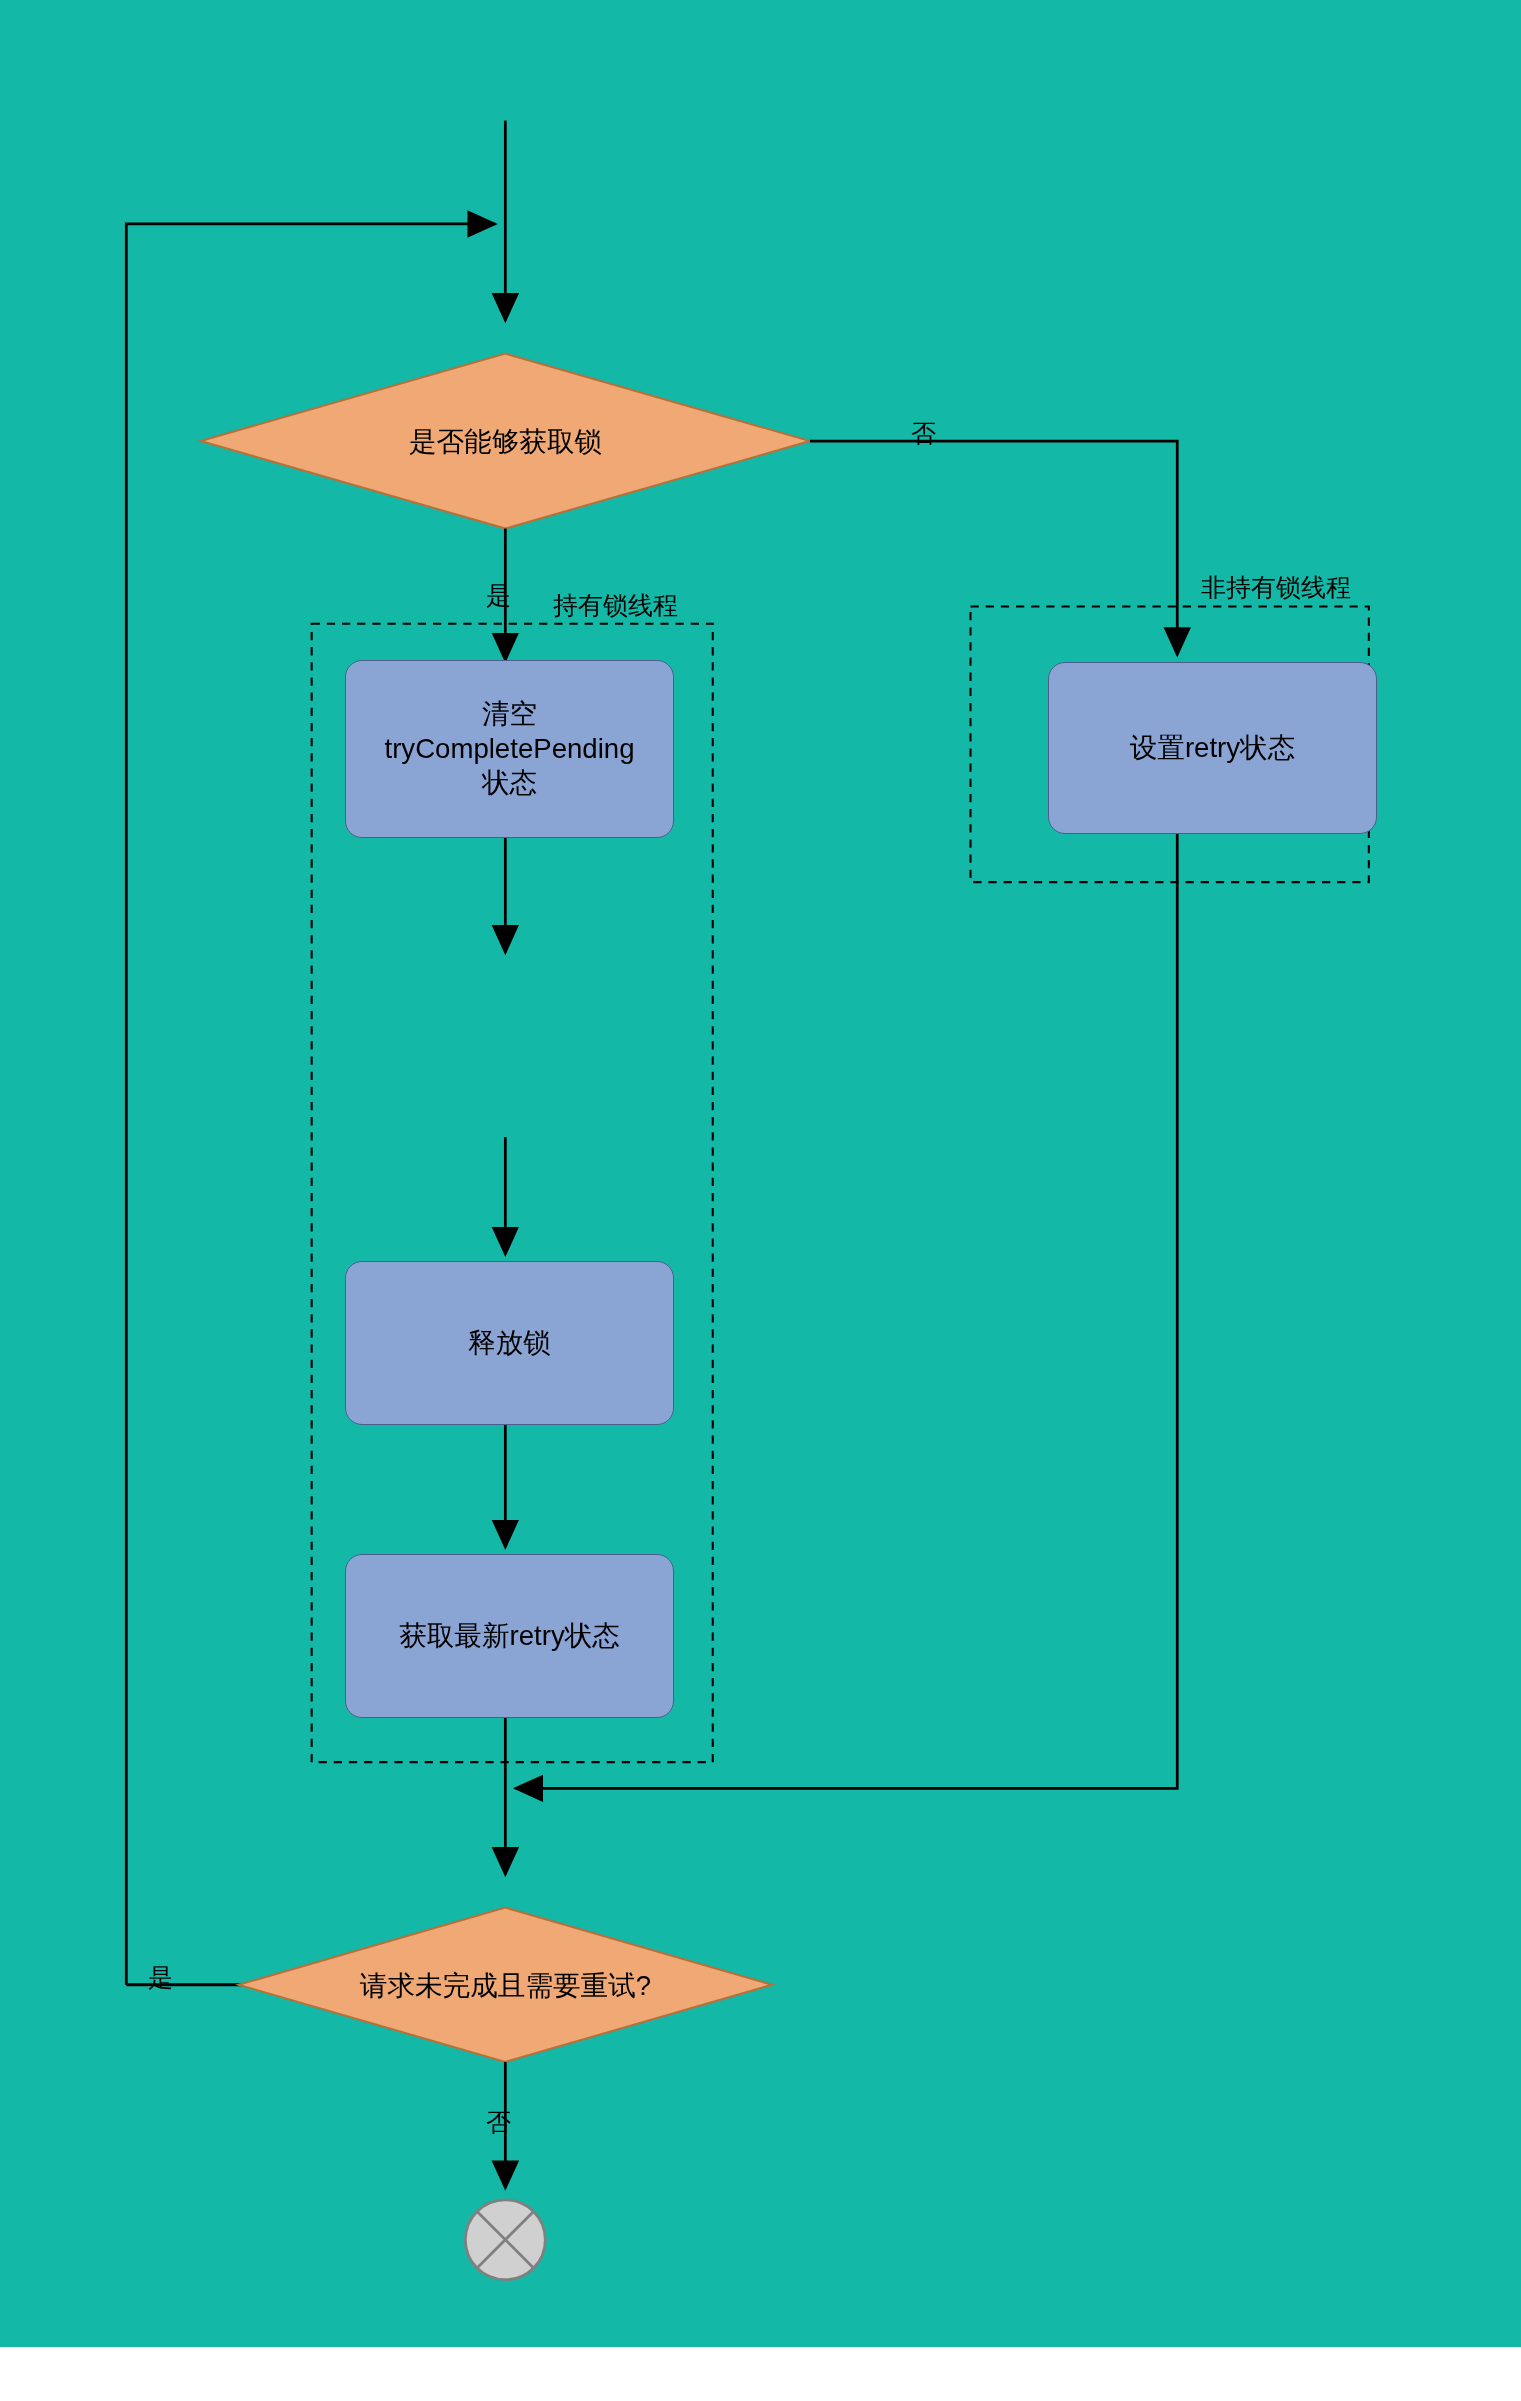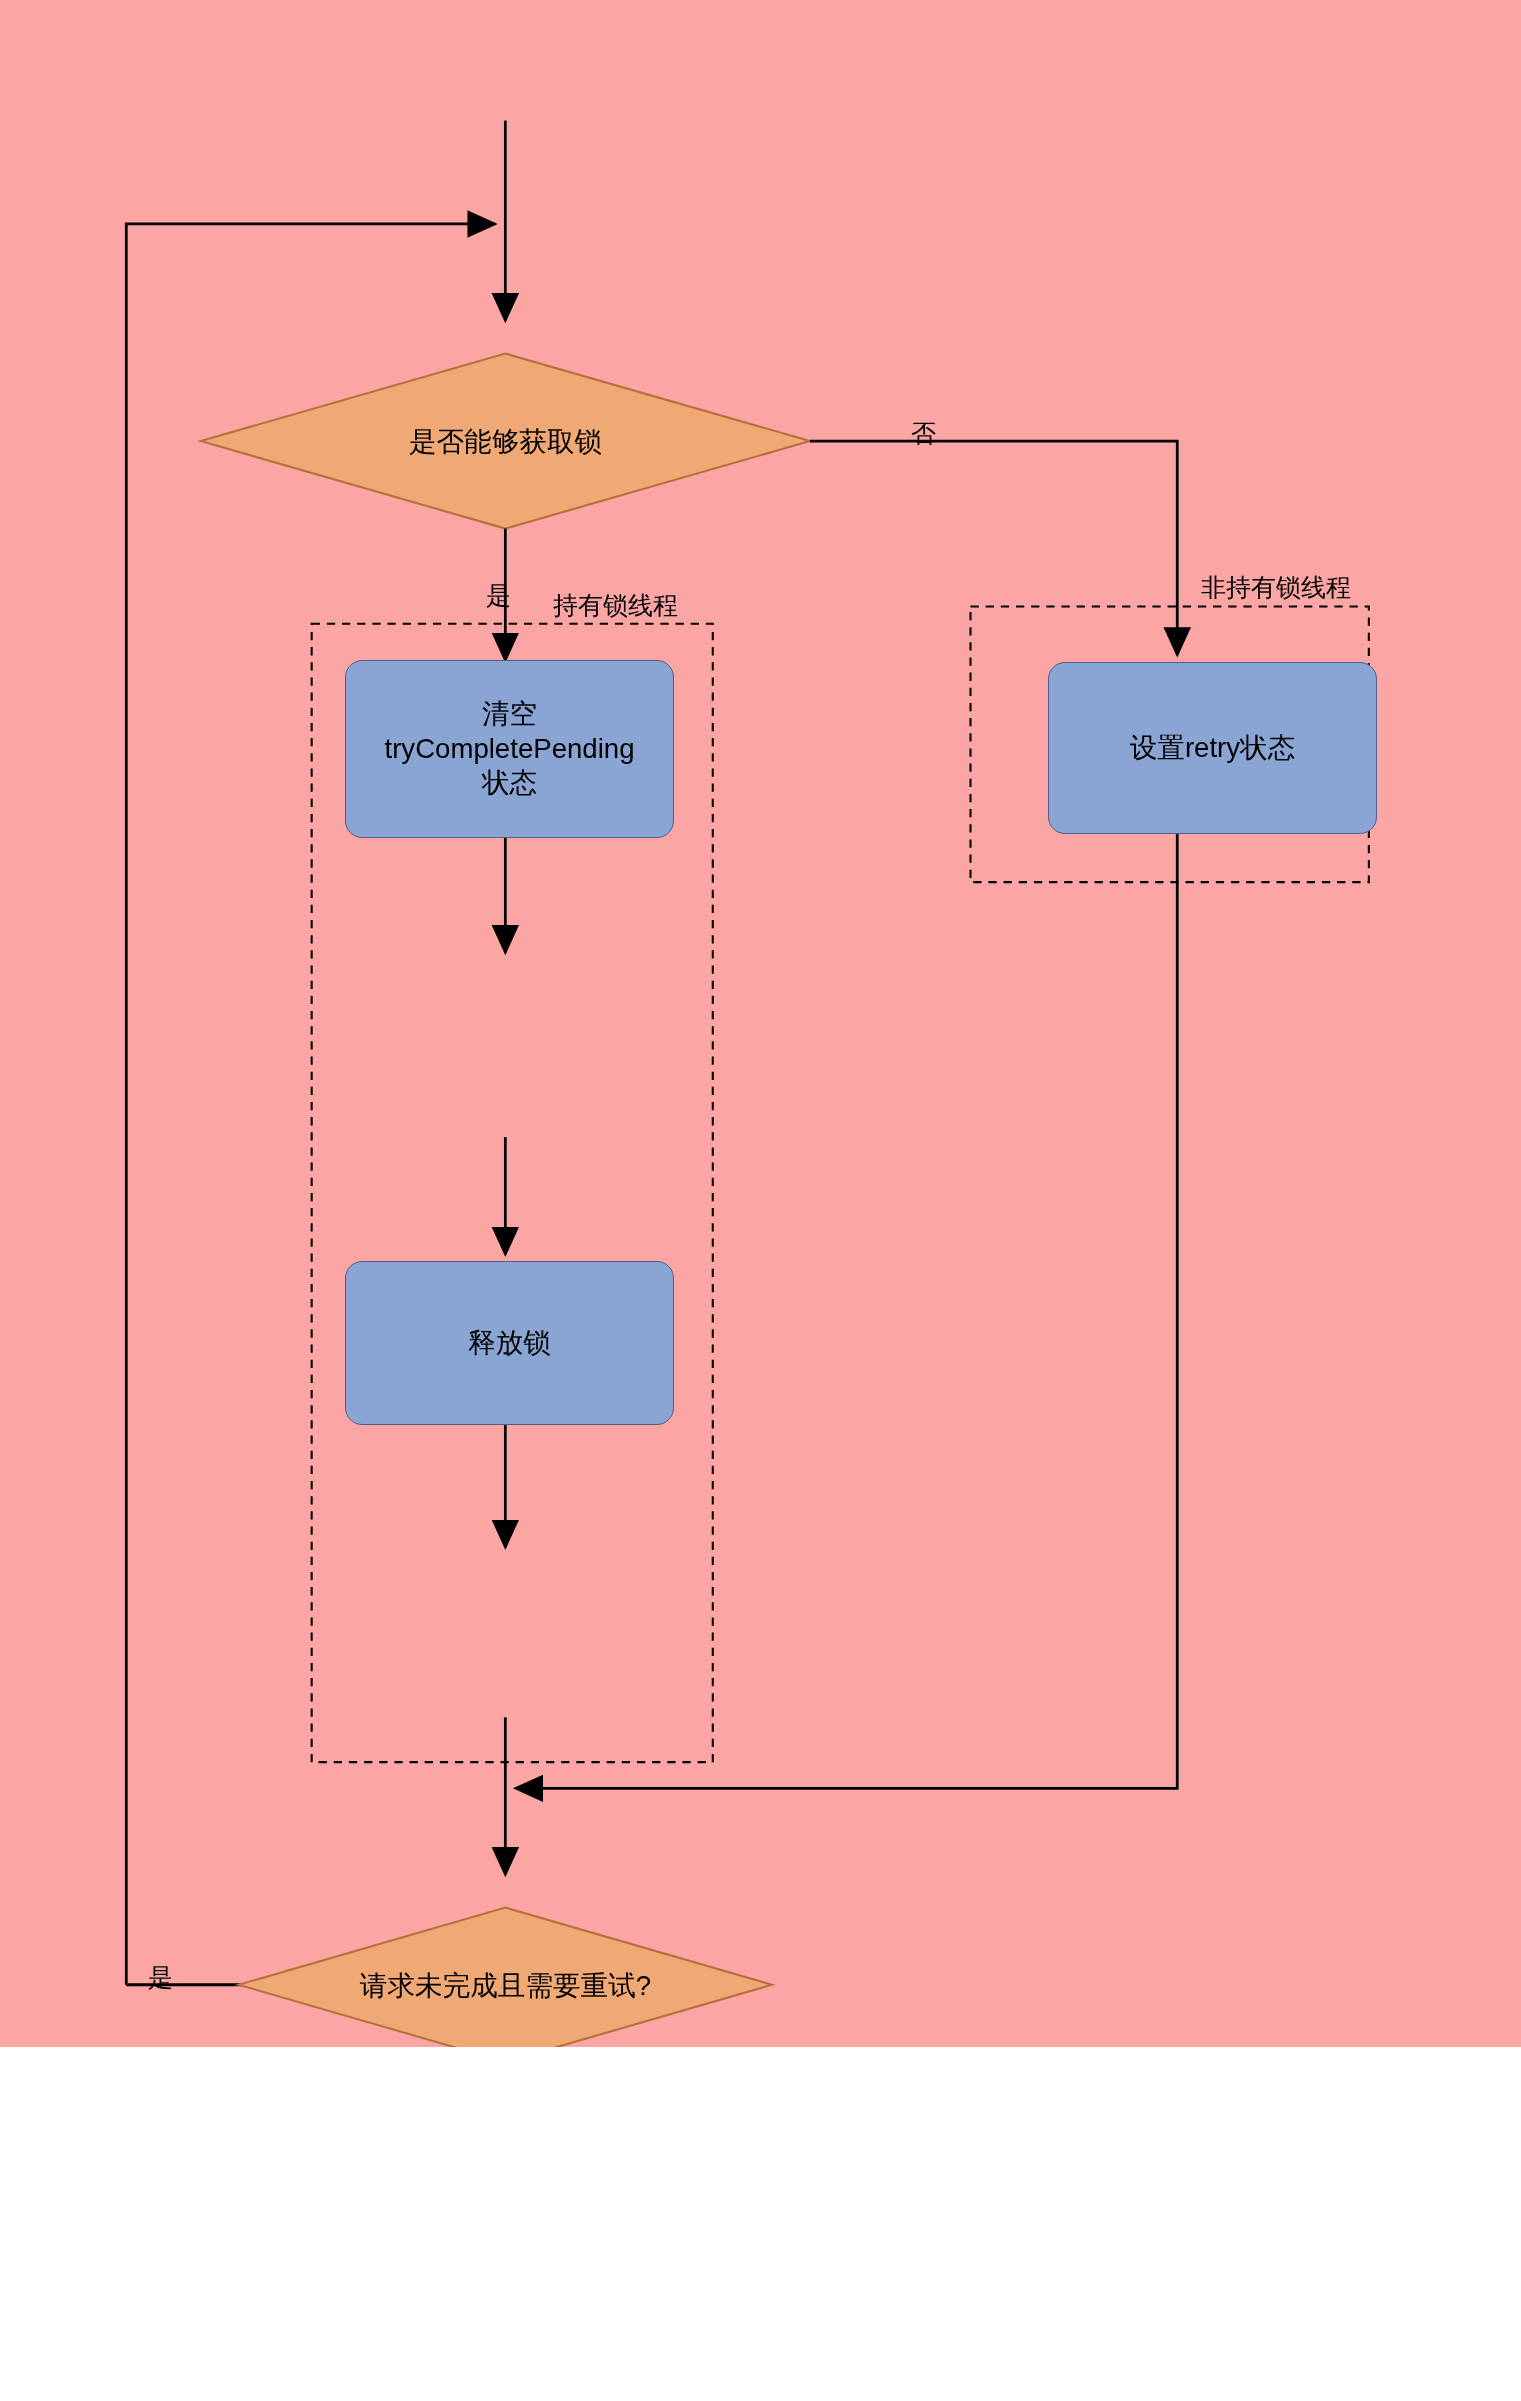--- a/index.html
+++ b/index.html
@@ -6,22 +6,22 @@
     margin: 0;
     padding: 0;
     background: #ffffff;
   }
   body {
     font-family: "Liberation Sans", sans-serif;
   }
   #canvas {
     position: relative;
     width: 1522px;
-    height: 2047px;
-    background: #fca5a5;
+    height: 2347px;
+    background: #14b8a6;
     overflow: hidden;
   }
   svg.layer {
     position: absolute;
     left: 0;
     top: 0;
     width: 1522px;
     height: 2401px;
   }
   .node {
@@ -111,20 +111,21 @@
 
   <div class="decision-label" style="left:311px; top:1958px; width:389px; height:55px;">请求未完成且需要重试?</div>
 
   <div class="node proc" style="left:345px; top:660px; width:329px; height:178px; white-space:pre-line;">清空
 tryCompletePending
 状态</div>
 
 
   <div class="node proc" style="left:345px; top:1261px; width:329px; height:164px;">释放锁</div>
 
+  <div class="node proc" style="left:345px; top:1554px; width:329px; height:164px;">获取最新retry状态</div>
 
   <div class="node proc" style="left:1048px; top:662px; width:329px; height:172px;">设置retry状态</div>
 
   <div class="group-label" style="left:553px; top:589px;">持有锁线程</div>
 
   <div class="group-label" style="left:1201px; top:571px;">非持有锁线程</div>
 
   <div class="edge-label" style="left:911px; top:417px;">否</div>
 
   <div class="edge-label" style="left:486px; top:579px;">是</div>

